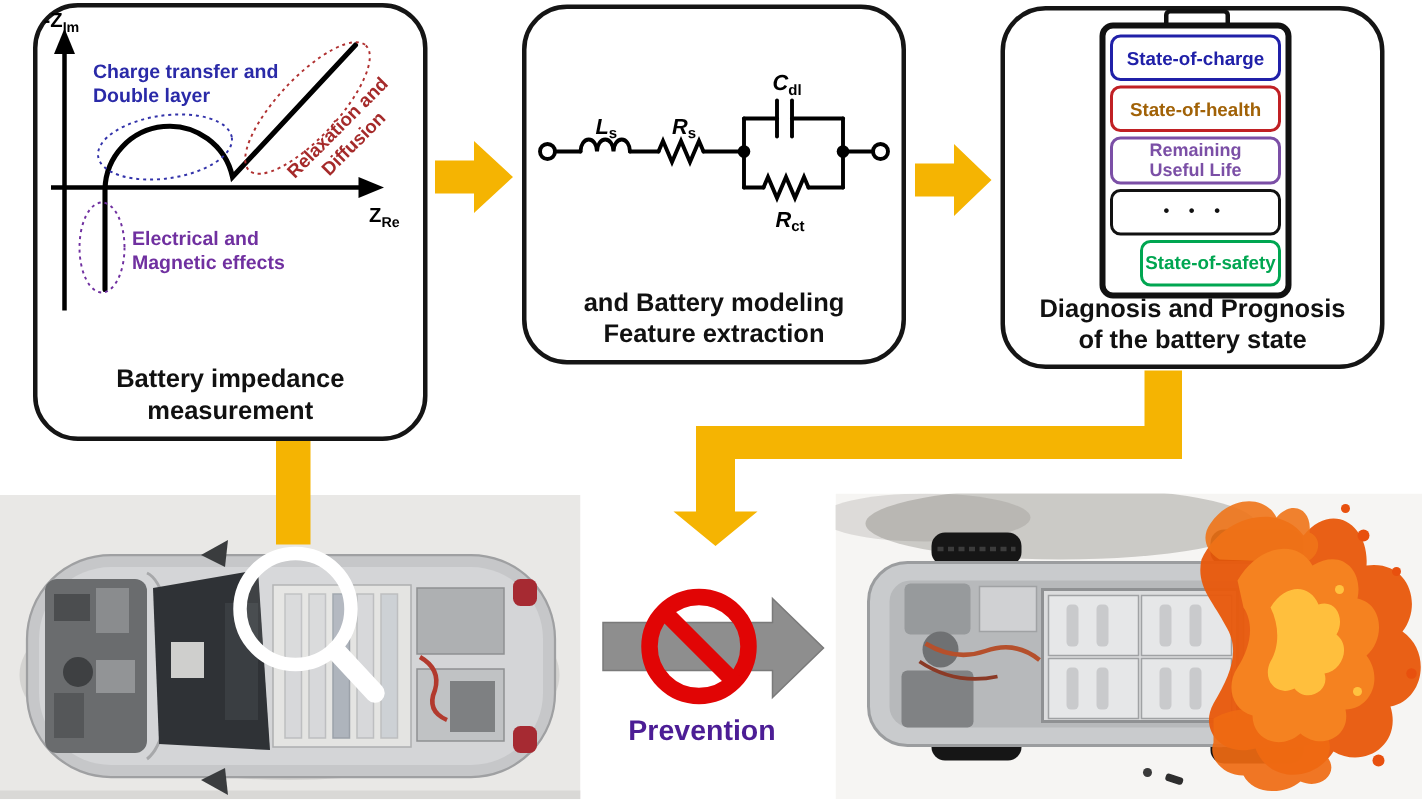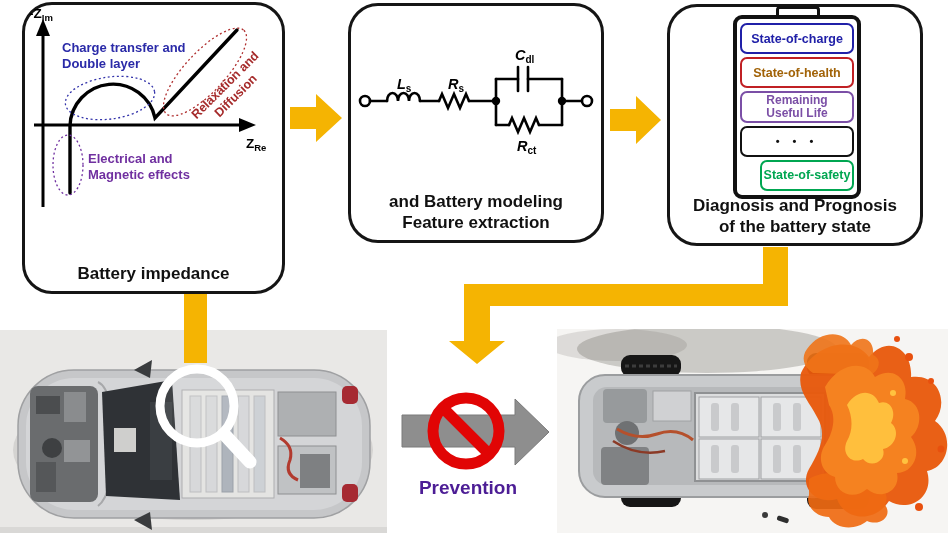--- a/index.html
+++ b/index.html
@@ -175,20 +175,21 @@
       <text x="37" y="63" font-size="13" font-weight="bold" fill="#2A2AA8">Double layer</text>
       <g transform="translate(203,83) rotate(-45)">
         <text x="0" y="0" font-size="12.5" font-weight="bold" fill="#A52A2A" text-anchor="middle">Relaxation and</text>
         <text x="0" y="15" font-size="12.5" font-weight="bold" fill="#A52A2A" text-anchor="middle">Diffusion</text>
       </g>
       <text x="63" y="158" font-size="13" font-weight="bold" fill="#7030A0">Electrical and</text>
       <text x="63" y="174" font-size="13" font-weight="bold" fill="#7030A0">Magnetic effects</text>
     </svg>
     <div class="panel-title" style="bottom:7px;">
       <div>Battery impedance</div>
+      <div>measurement</div>
     </div>
   </div>
 
   <div class="panel" style="left:348px;top:3px;width:256px;height:240px;">
     <svg width="250" height="234" viewBox="0 0 250 234">
       <g stroke="#000" stroke-width="2.6" fill="none" stroke-linecap="round">
         <circle cx="14" cy="95" r="5" fill="#fff"></circle>
         <line x1="19" y1="95" x2="36" y2="95"></line>
         <path d="M36,95 a5.5,8 0 0 1 11,0 a5.5,8 0 0 1 11,0 a5.5,8 0 0 1 11,0"></path>
         <line x1="69" y1="95" x2="88" y2="95"></line>

